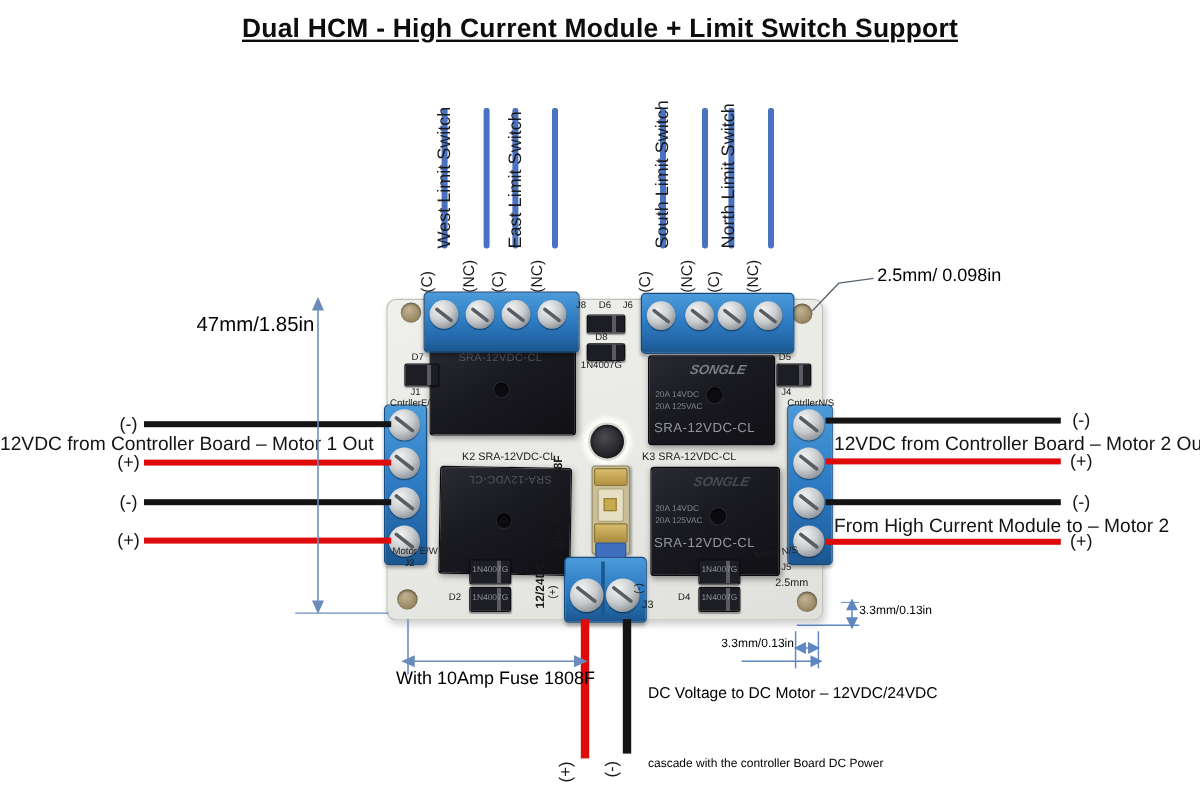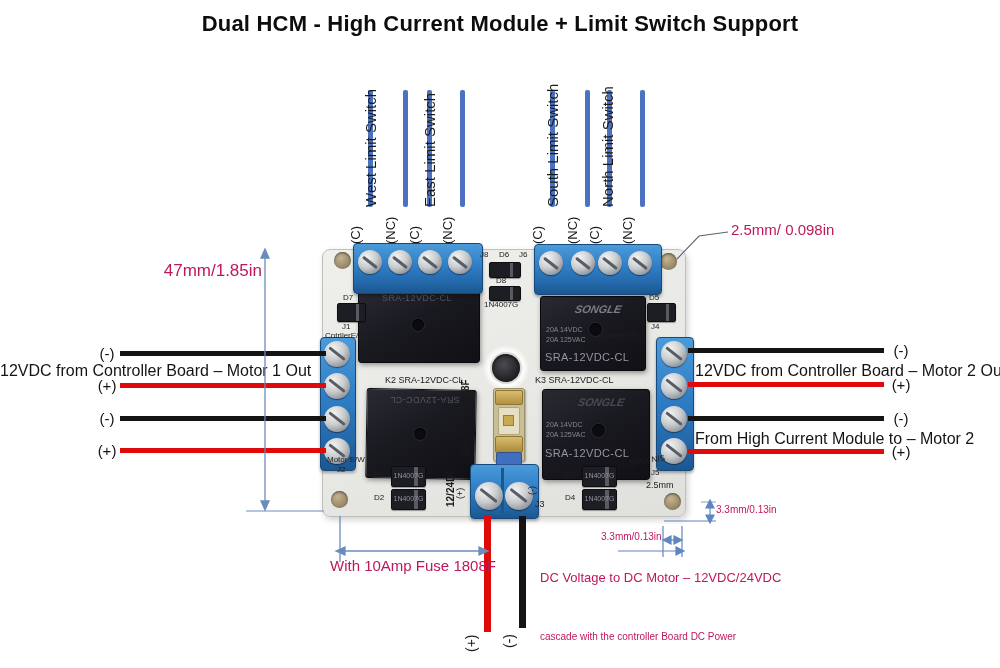--- a/index.html
+++ b/index.html
@@ -36,35 +36,35 @@
     color:#9094a0;font-size:7px;line-height:17px;text-align:center;overflow:hidden;}
   .silk{position:absolute;font-size:8px;color:#202020;white-space:nowrap;}
   .wire{position:absolute;height:5px;}
   .wire.red{background:#df0a0a;}
   .wire.black{background:#141414;}
   .vwire{position:absolute;width:7px;}
   .vwire.red{background:#df0a0a;}
   .vwire.black{background:#141414;}
   .lbl{position:absolute;font-size:16px;color:#141414;white-space:nowrap;}
   .sym{position:absolute;font-size:15px;color:#141414;text-align:center;width:30px;}
-  .dim{position:absolute;color:#be185d;white-space:nowrap;}
+  .dim{position:absolute;color:#000000;white-space:nowrap;}
   .relay-model{position:absolute;color:#94969e;font-size:11px;letter-spacing:.4px;white-space:nowrap;}
   .relay-rate{position:absolute;color:#85878f;font-size:7px;white-space:nowrap;}
   .relay-brand{position:absolute;color:#7b7d87;font-size:11px;font-style:italic;font-weight:bold;
     transform:skewX(-12deg);white-space:nowrap;}
   .faint{opacity:.45;}
   .fusebody{position:absolute;left:493px;top:388px;width:30px;height:72px;background:#cabe97;
     border:1px solid #99906a;border-radius:3px;box-shadow:1px 1px 2px rgba(0,0,0,.3);}
 </style>
 </head>
 <body>
 
 <div class="canvas">
 
-  <div class="abs title" style="top:11px;">Dual HCM - High Current Module + Limit Switch Support</div>
+  <div class="abs title" style="top:11px;text-decoration:underline;">Dual HCM - High Current Module + Limit Switch Support</div>
 
   <div class="board"></div>
 
   <div class="hole" style="left:334px;top:252px;"></div>
   <div class="hole" style="left:660px;top:253px;"></div>
   <div class="hole" style="left:331px;top:491px;"></div>
   <div class="hole" style="left:664px;top:493px;"></div>
   <div class="chole-ring" style="left:483px;top:345px;"></div>
   <div class="chole" style="left:492px;top:354px;"></div>
 
@@ -135,21 +135,21 @@
   <div class="silk" style="left:484px;top:300px;">1N4007G</div>
 
   <div class="silk" style="left:343px;top:293px;">D7</div>
   <div class="diode" style="left:337px;top:303px;width:27px;height:17px;"></div>
   <div class="silk" style="left:342px;top:322px;">J1</div>
   <div class="silk" style="left:325px;top:331px;">CntrllerE/W</div>
 
   <div class="silk" style="left:649px;top:293px;">D5</div>
   <div class="diode" style="left:647px;top:303px;width:27px;height:17px;"></div>
   <div class="silk" style="left:651px;top:322px;">J4</div>
-  <div class="silk" style="left:599px;top:331px;text-align:right;">CntrllerN/S</div>
+  <div class="silk" style="left:656px;top:331px;text-align:right;">CntrllerN/S</div>
 
   <div class="silk" style="left:385px;top:375px;font-size:9px;">K2 SRA-12VDC-CL</div>
   <div class="silk" style="left:535px;top:375px;font-size:9px;">K3 SRA-12VDC-CL</div>
 
   <div class="silk" style="left:327px;top:455px;">Motor E/W</div>
   <div class="silk" style="left:337px;top:465px;">J2</div>
   <div class="silk" style="left:374px;top:470px;">D1</div>
   <div class="diode" style="left:391px;top:466px;width:33px;height:19px;">1N4007G</div>
   <div class="silk" style="left:374px;top:493px;">D2</div>
   <div class="diode" style="left:391px;top:489px;width:33px;height:19px;">1N4007G</div>

